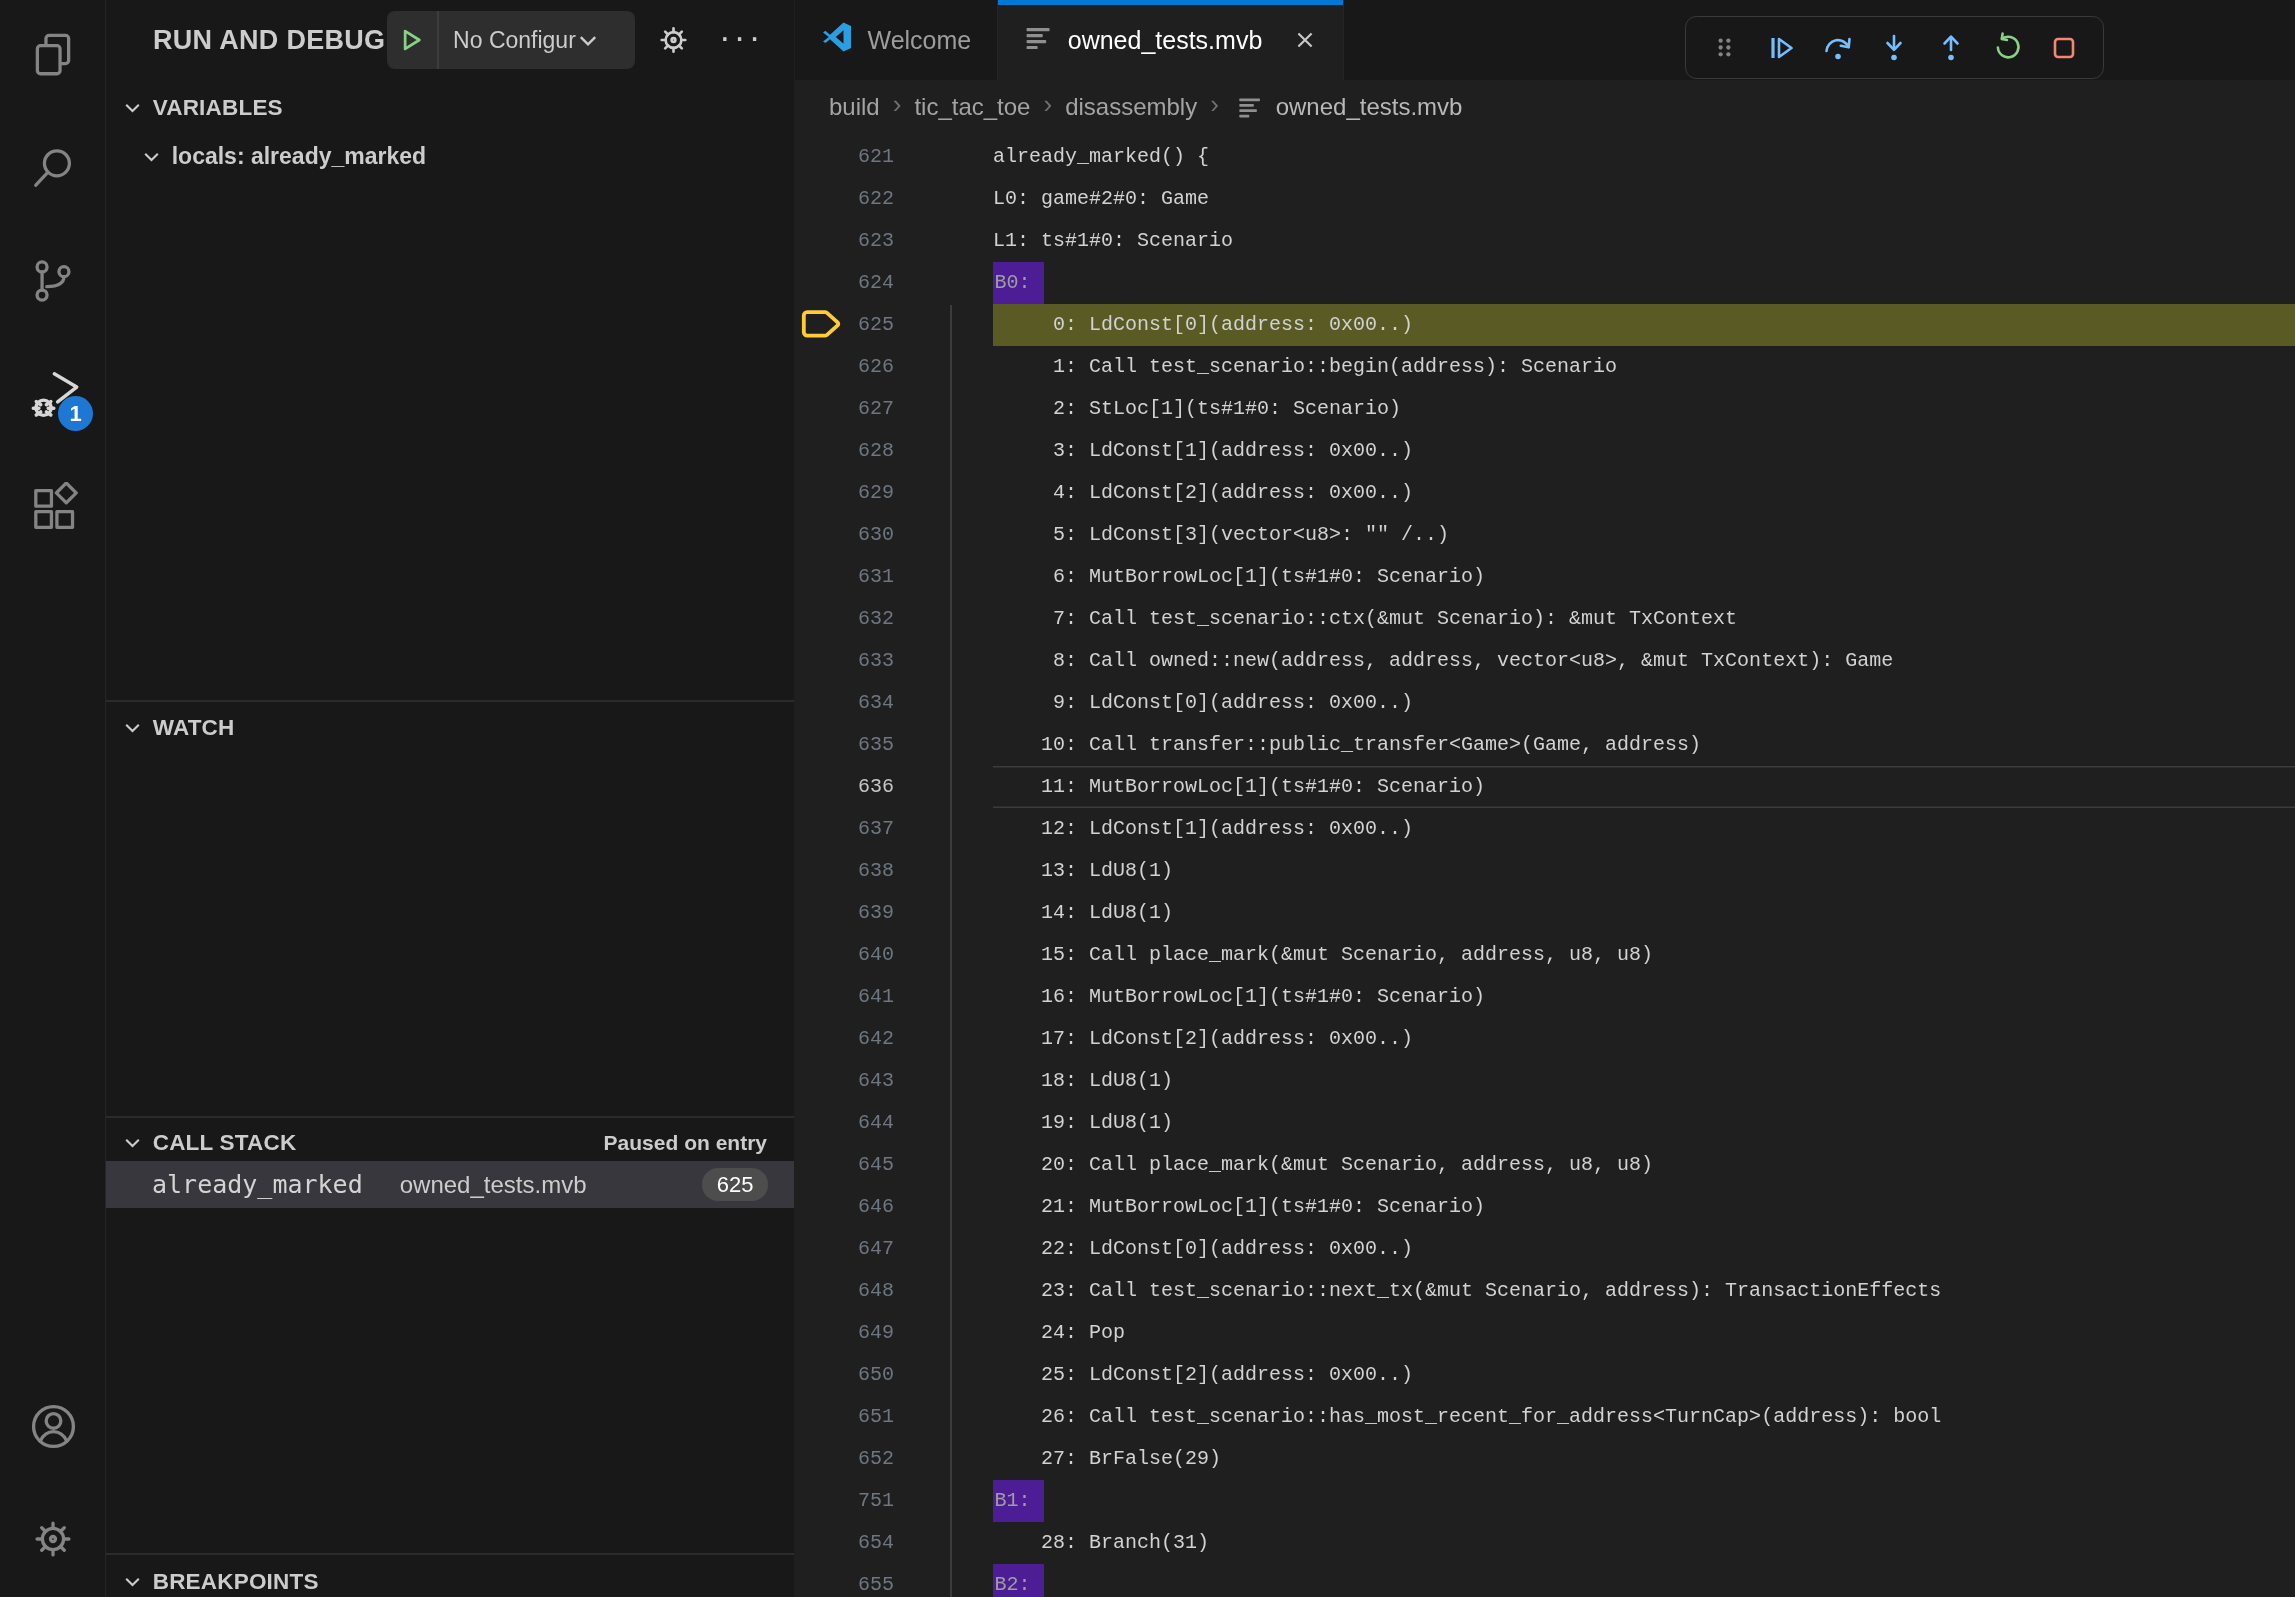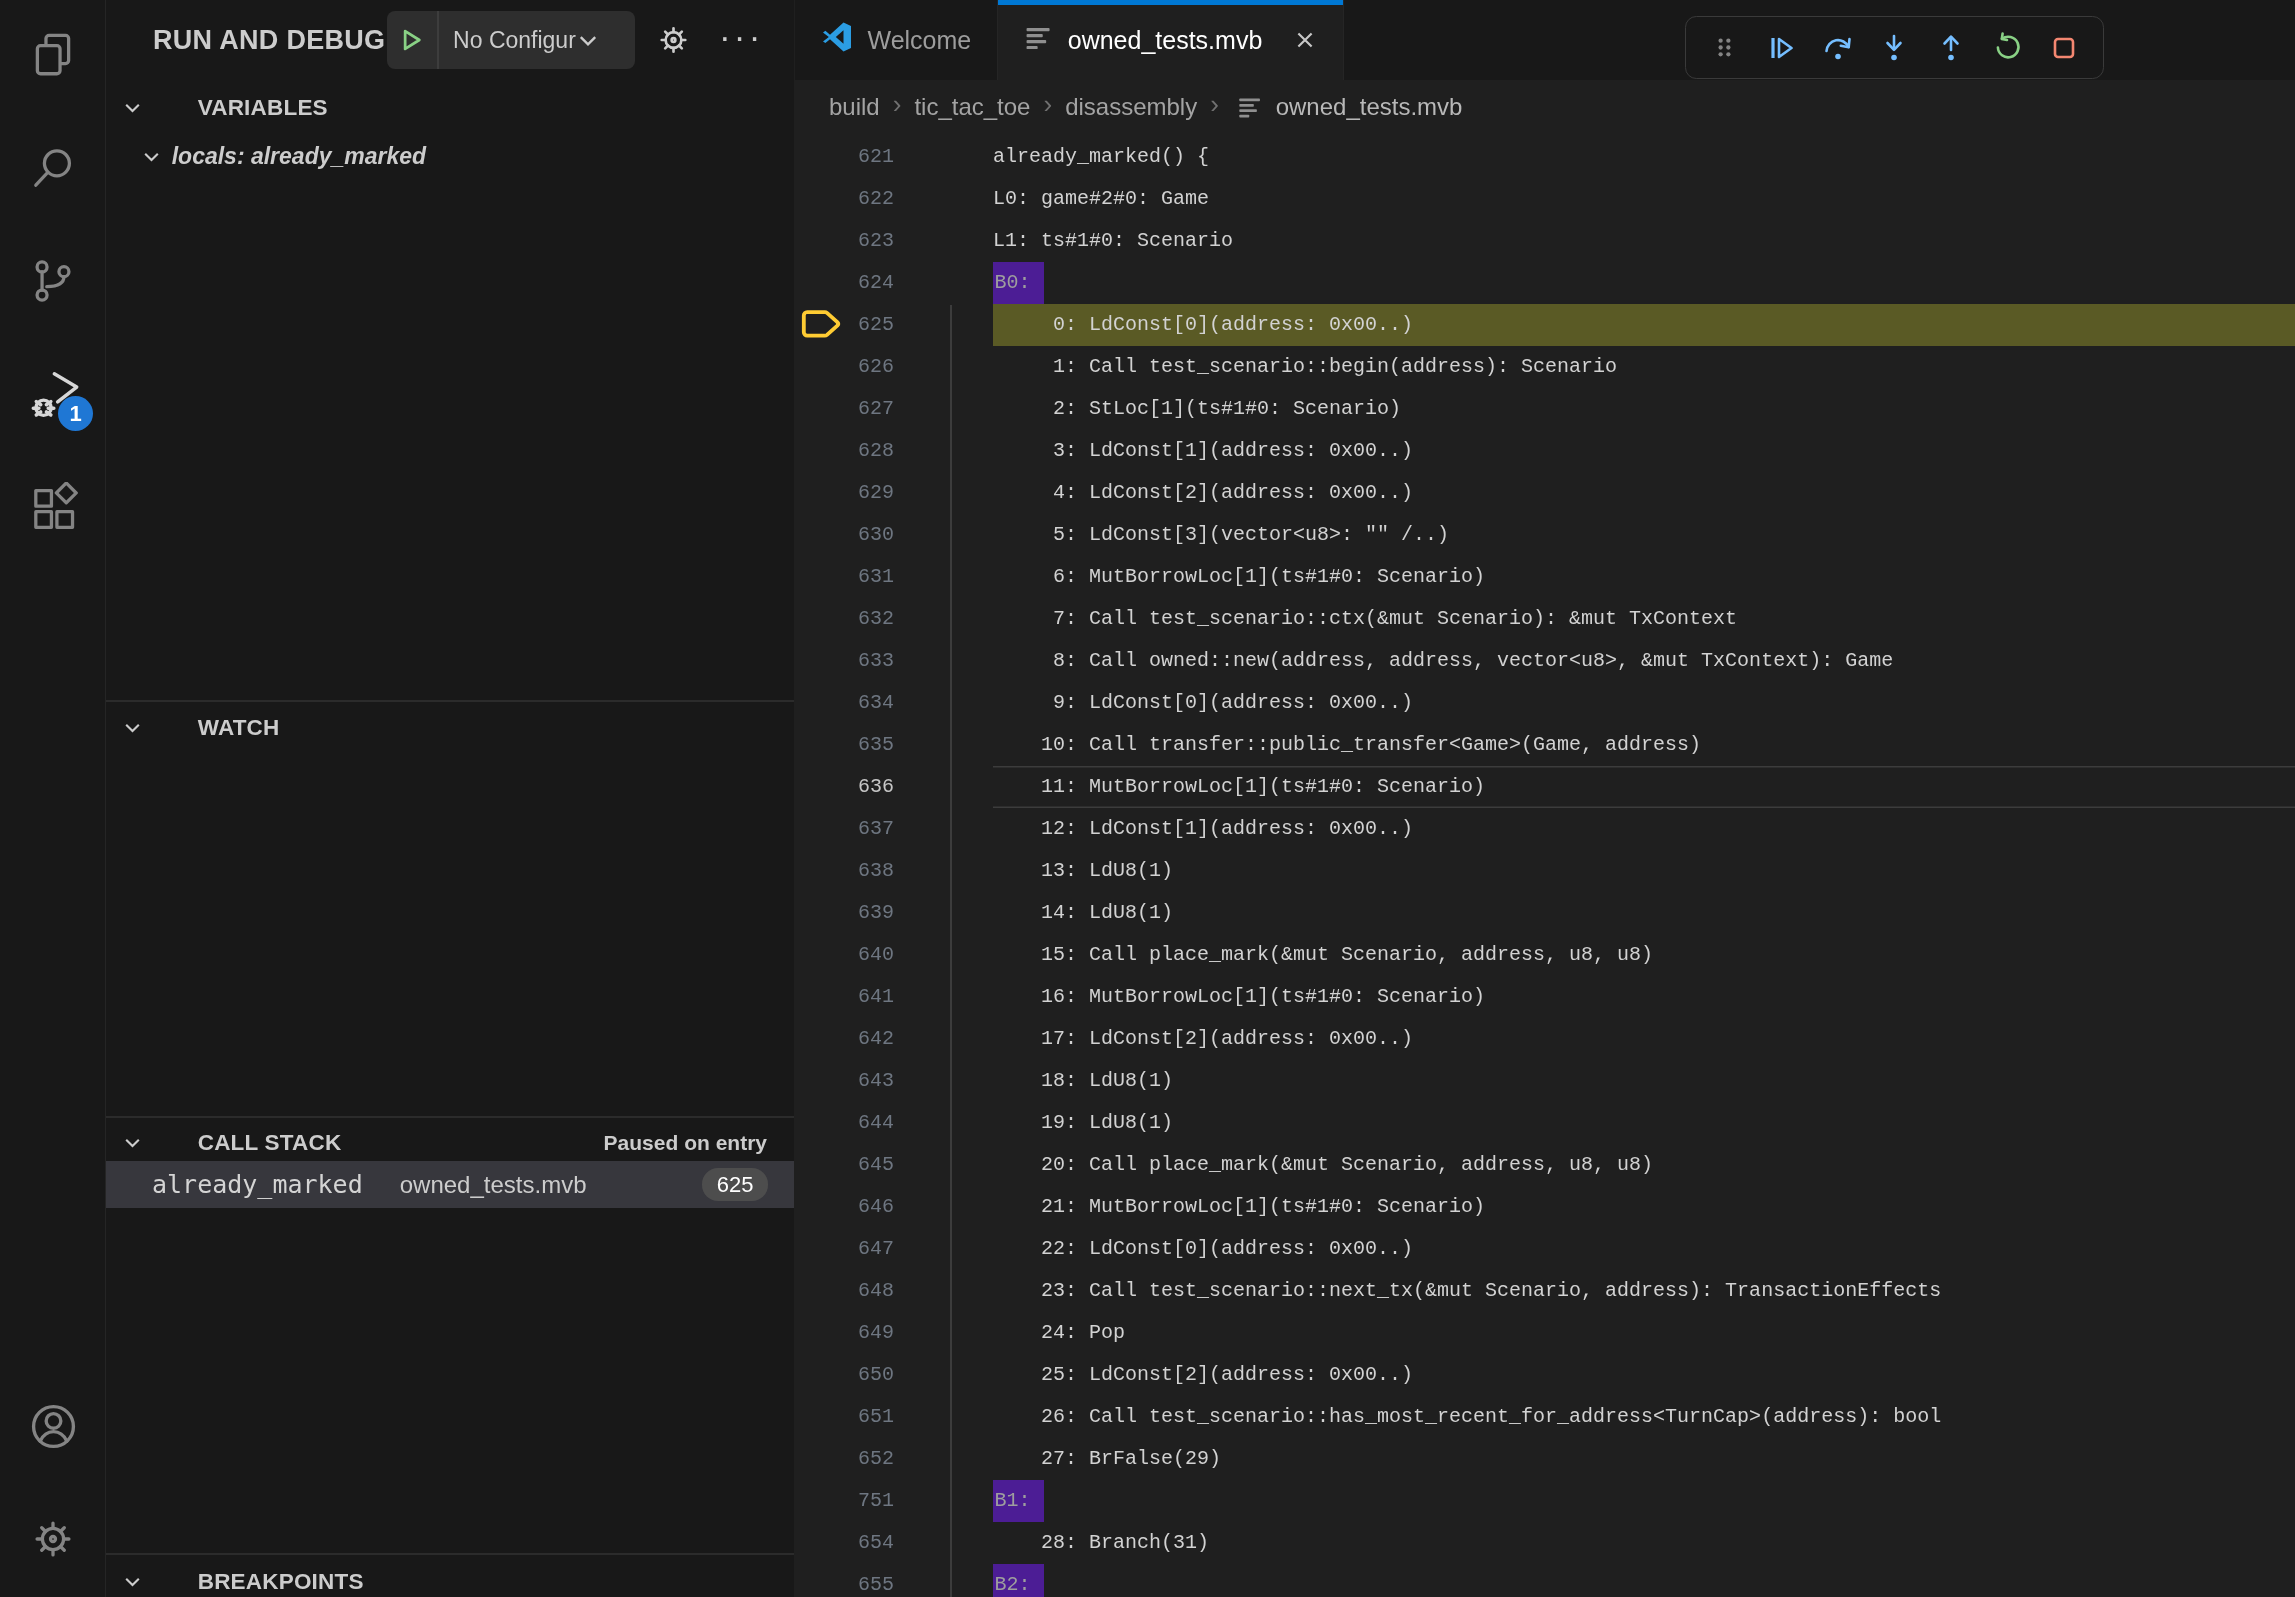--- a/index.html
+++ b/index.html
@@ -28,25 +28,25 @@
          border-radius:8px; display:flex; align-items:center; overflow:hidden; }
   .cfg-play { width:50px; display:flex; align-items:center; justify-content:center; flex:none; }
   .cfg-sep { width:1.6px; height:58px; background:#3d3d3d; flex:none; }
   .cfg-label { width:137px; overflow:hidden; white-space:nowrap; font-size:23px; color:#cccccc;
                padding-left:14.5px; flex:none; }
   .cfg-chevron { flex:none; margin-left:0px; display:flex; }
   .hdr-gear { position:absolute; left:549px; top:50%; transform:translateY(-50%); display:flex; }
   .hdr-dots { position:absolute; left:613px; top:50%; transform:translateY(-58%);
               font-size:35px; color:#cccccc; letter-spacing:3.2px; }
   .divider { position:absolute; left:0; right:0; height:1.6px; background:#2b2b2b; }
-  .sec-header { position:absolute; left:0; right:0; height:39px; display:flex; align-items:center;gap:45px; }
+  .sec-header { position:absolute; left:0; right:0; height:39px; display:flex; align-items:center; }
   .sec-header .chev { margin-left:16px; display:flex; flex:none; }
   .sec-header .lbl { margin-left:9.7px; font-size:22.5px; font-weight:700; color:#cccccc; letter-spacing:0.2px; }
   .paused-badge { margin-left:auto; margin-right:27px; font-size:21px; font-weight:700; color:#cccccc; }
-  .locals-row { position:absolute; top:135px; left:0; right:0; height:43px; display:flex; align-items:center;font-style:italic; }
+  .locals-row { position:absolute; top:135px; left:0; right:0; height:43px; display:flex; align-items:center; }
   .locals-row .chev { margin-left:35px; display:flex; flex:none; }
   .locals-row .lbl { margin-left:9.7px; font-size:23px; font-weight:700; color:#cccccc; }
   .frame-row { position:absolute; top:1161px; left:0; right:0; height:47px; background:#37373d;
                display:flex; align-items:center; }
   .frame-fn { margin-left:46px; font-family:"DejaVu Sans Mono", monospace; font-size:25px; color:#d4d4d4; }
   .frame-file { margin-left:37px; font-size:24px; color:#cccccc; }
   .frame-line-badge { margin-left:auto; margin-right:26px; background:#4d4d4d; border-radius:16px;
                       padding:3.2px 14.5px; font-size:22px; color:#ffffff; }
 
   

